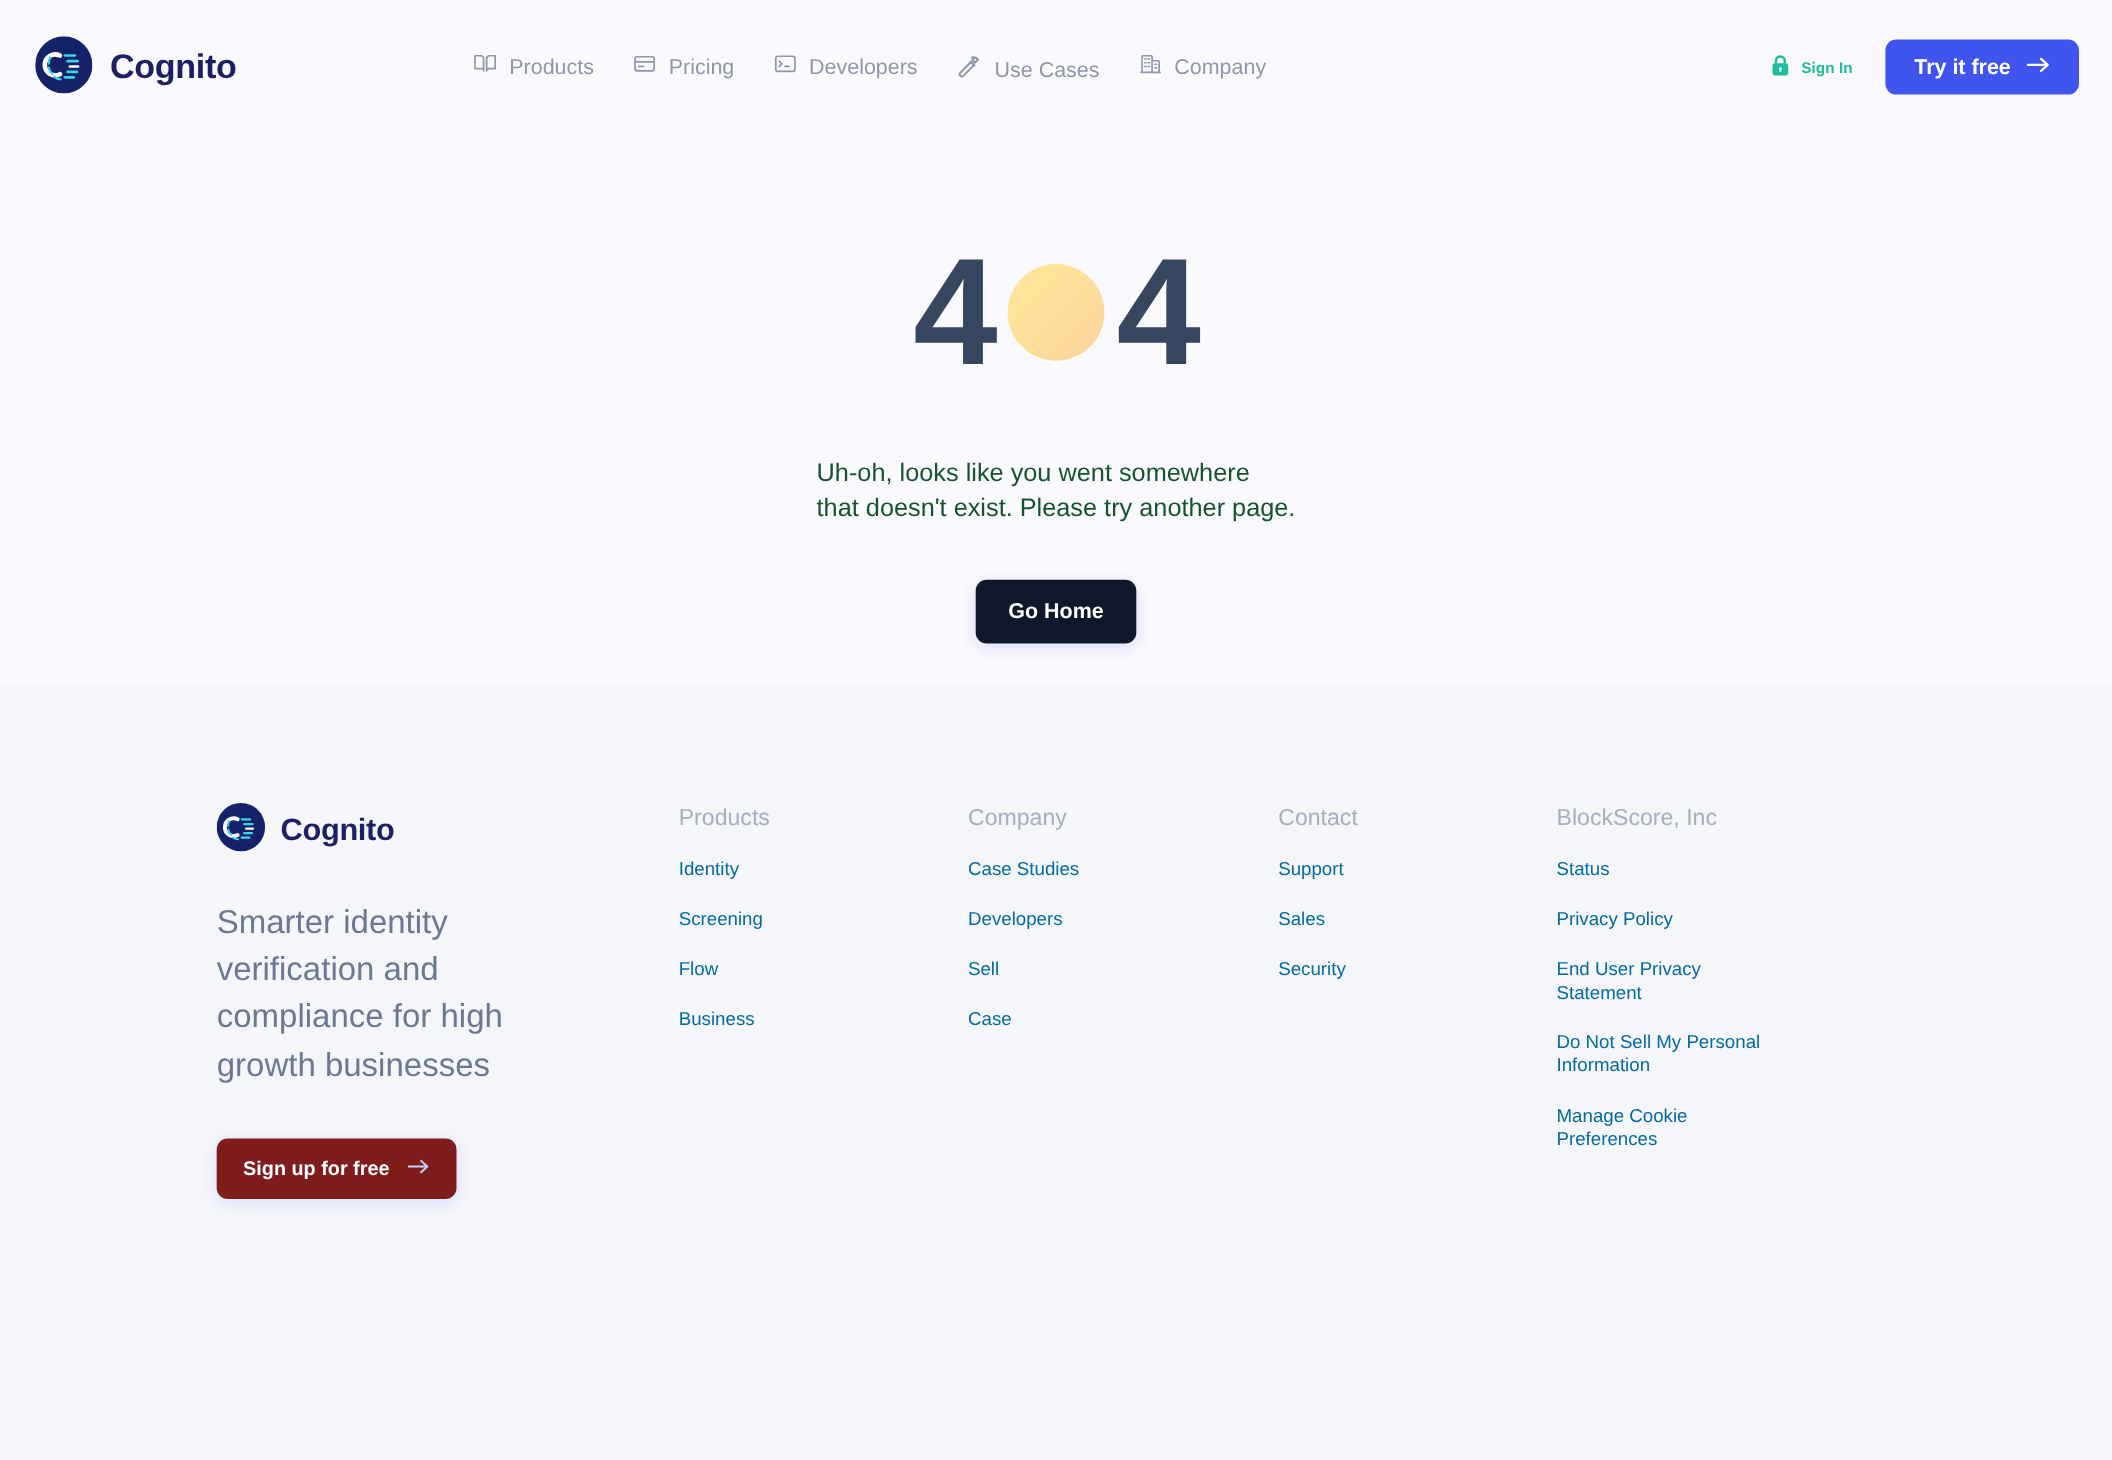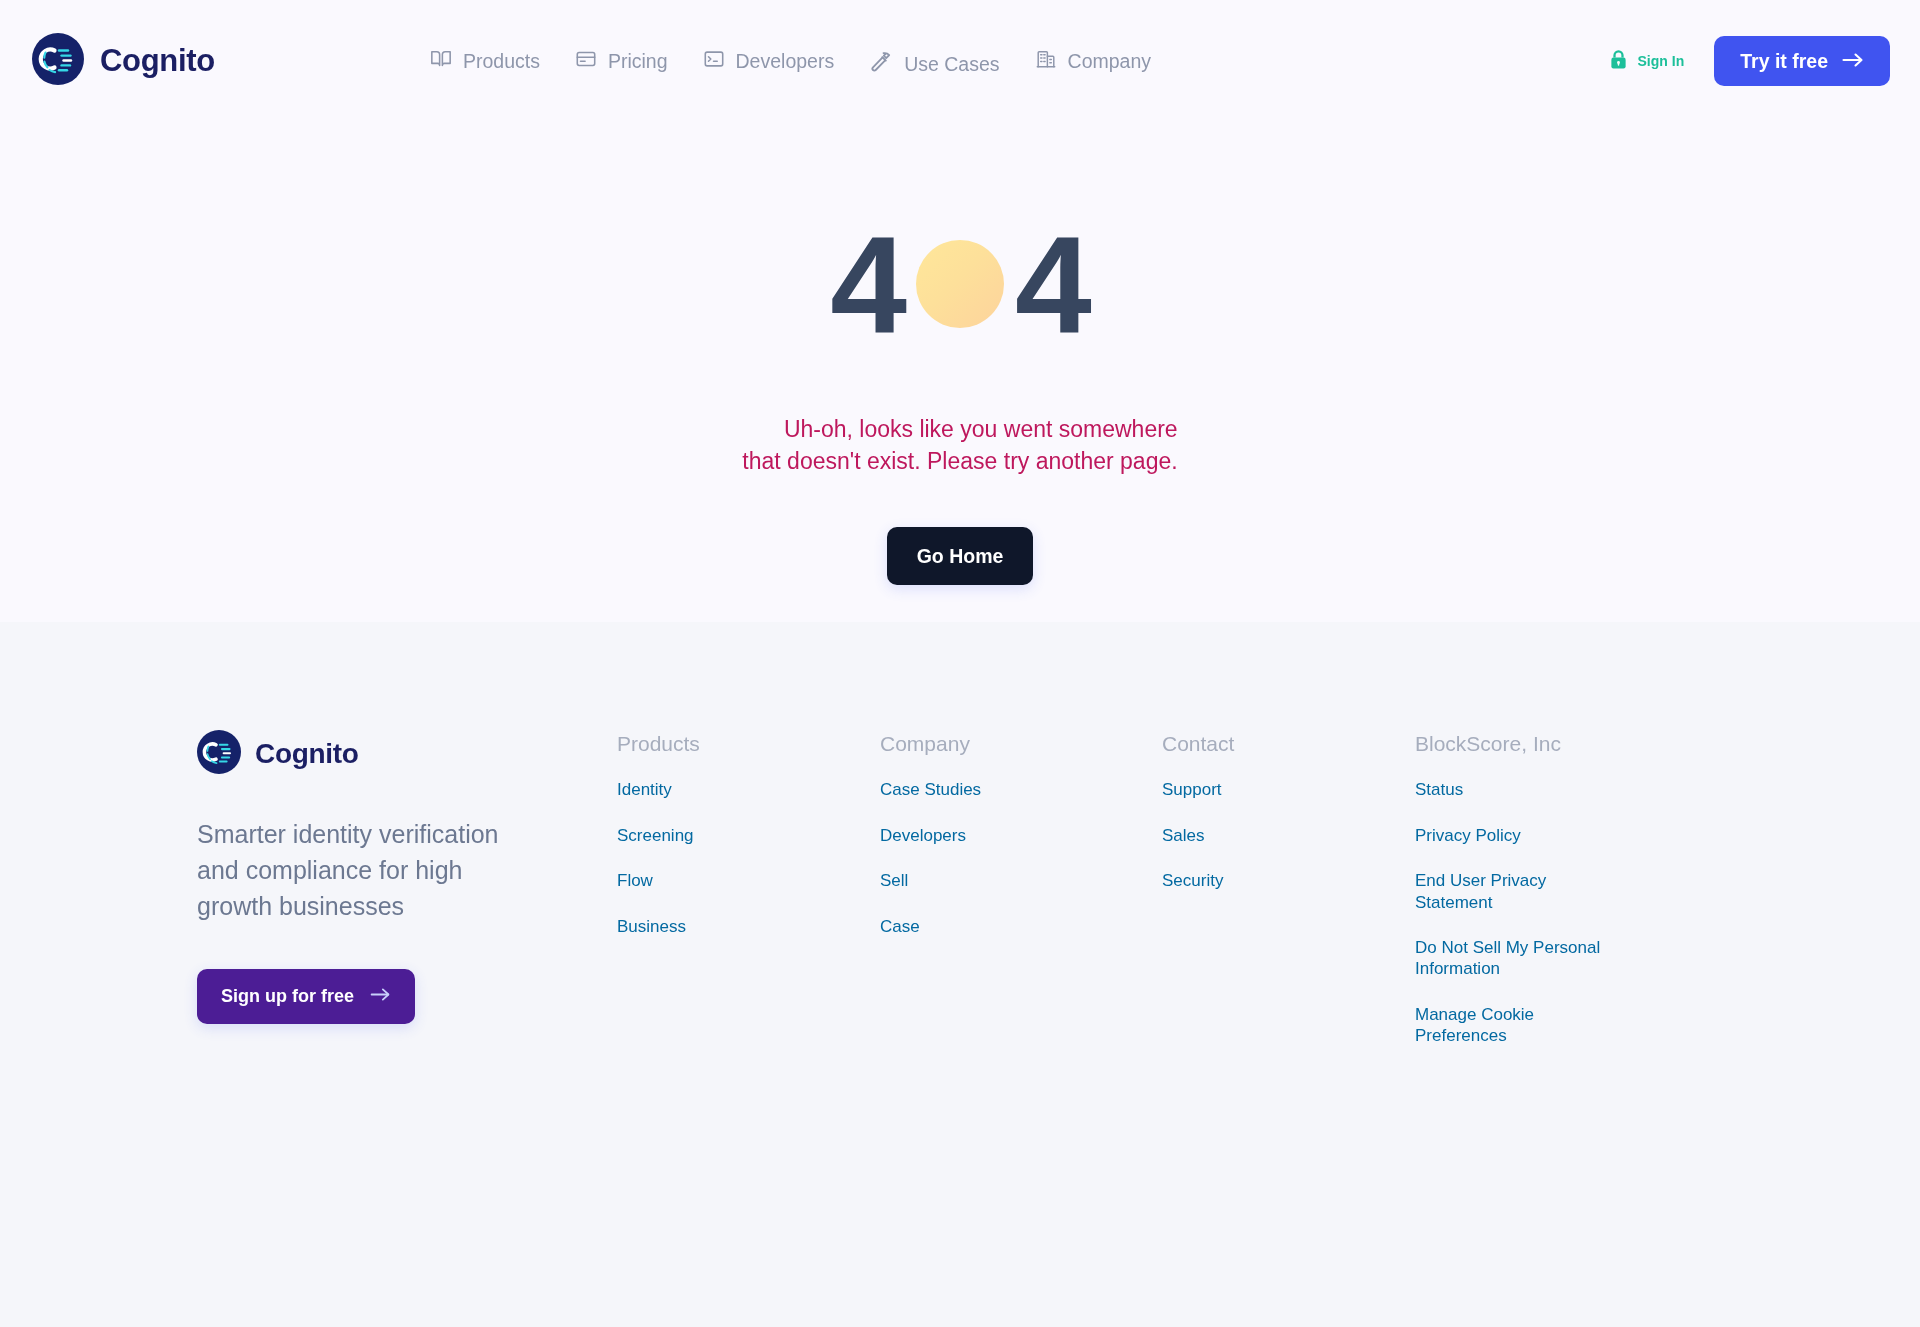--- a/index.html
+++ b/index.html
@@ -116,22 +116,22 @@
   .err-circle {
     width: 88px;
     height: 88px;
     border-radius: 50%;
     background: linear-gradient(135deg, #ffe79a 0%, #fde09a 45%, #fdd39c 100%);
     margin: 0 5px;
     flex: 0 0 auto;
   }
   .hero-msg {
     margin-top: 68px;
-    text-align: right;
-    color: #be185d;
+    text-align: left;
+    color: #14532d;
     font-size: 23px;
     line-height: 1.38;
     max-width: 520px;
   }
   .btn-home {
     margin-top: 50px;
     background: #0f172a;
     color: #fff;
     border: none;
     border-radius: 10px;
@@ -164,27 +164,27 @@
   }
   .fbrand-name {
     font-size: 28px;
     font-weight: bold;
     color: #1b1f63;
     letter-spacing: -0.3px;
   }
   .ftagline {
     margin-top: 38px;
     color: #6c7891;
-    font-size: 25px;
+    font-size: 30px;
     line-height: 1.44;
     max-width: 340px;
   }
   .btn-signup {
     margin-top: 45px;
-    background: #4c1d95;
+    background: #7f1d1d;
     color: #fff;
     border: none;
     border-radius: 10px;
     height: 55px;
     padding: 0 24px;
     display: inline-flex;
     align-items: center;
     gap: 16px;
     font-size: 18px;
     font-weight: bold;

